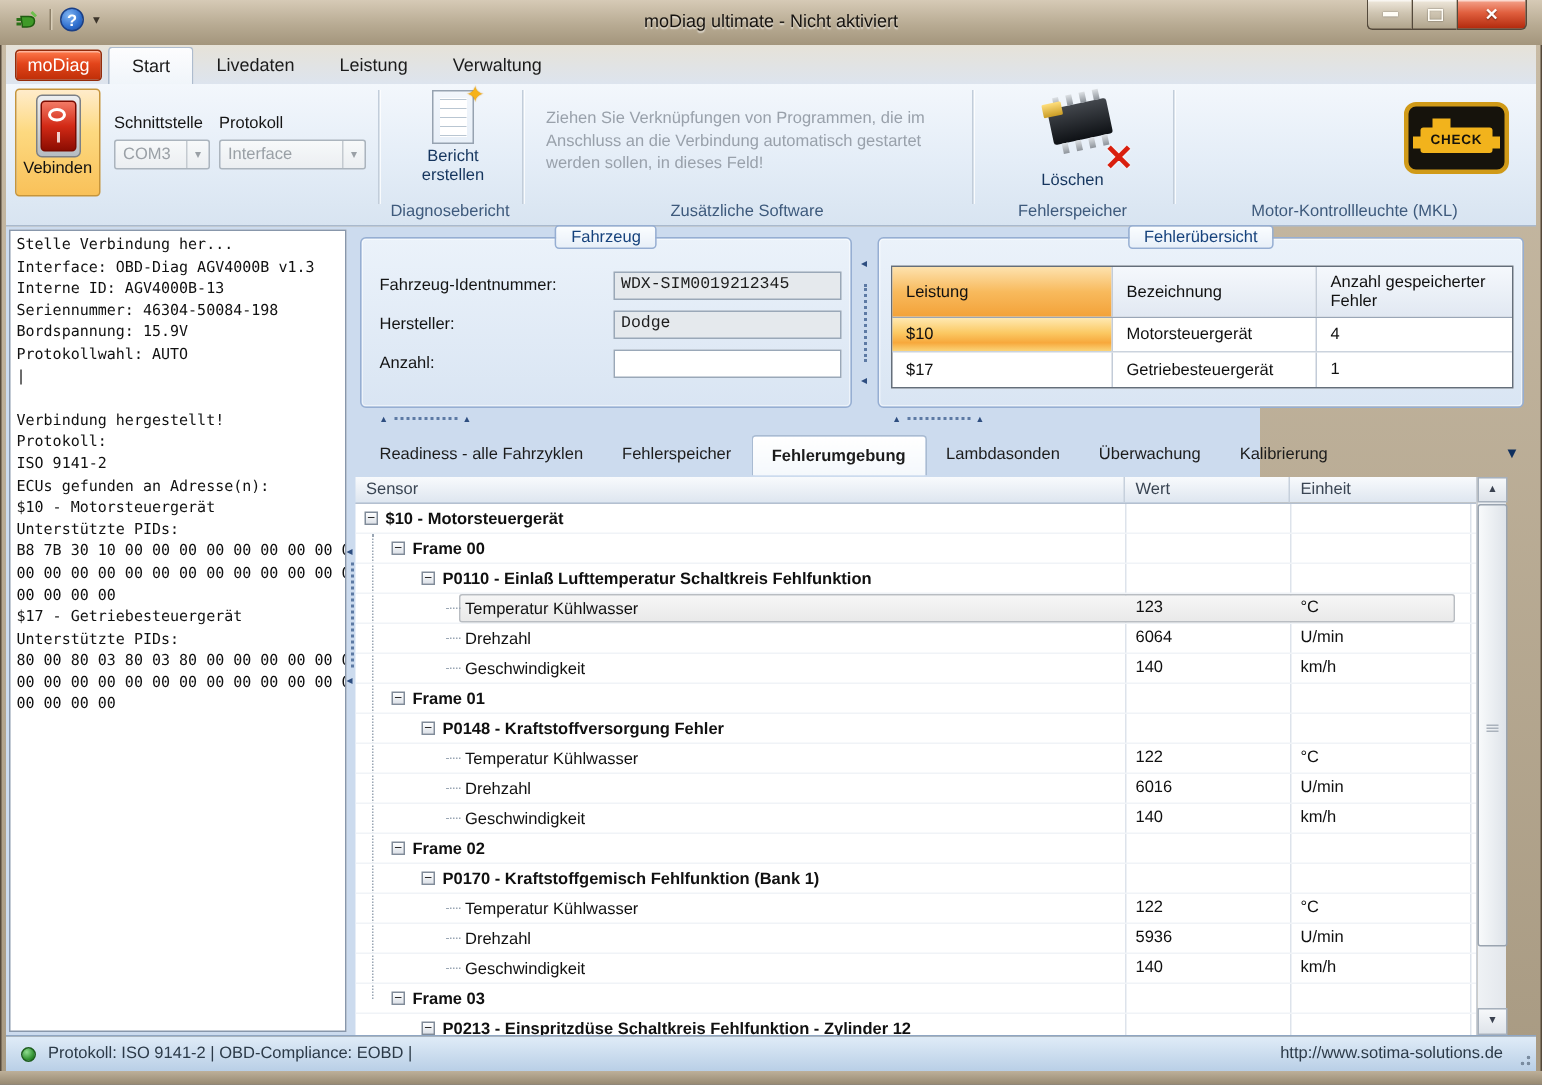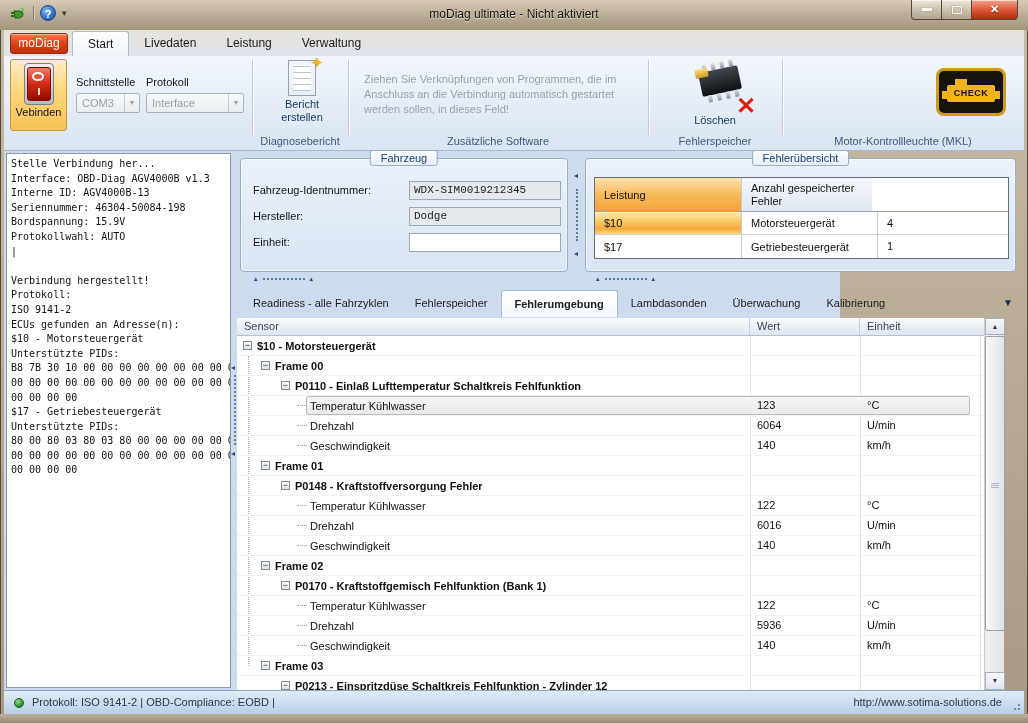--- a/index.html
+++ b/index.html
@@ -302,36 +302,37 @@
       <span class="arr" style="top:296px">◂</span>
     </div>
 
     <div class="groupbox vbox">
       <div class="gcap">Fahrzeug</div>
       <div id="vehicle-fields">
           <div class="vrow-label" style="top: 25px;">Fahrzeug-Identnummer:</div>
           <div class="vinput ro" style="top: 22px; line-height: 17px;">WDX-SIM0019212345</div>
           <div class="vrow-label" style="top: 51px;">Hersteller:</div>
           <div class="vinput ro" style="top: 48px; line-height: 17px;">Dodge</div>
-          <div class="vrow-label" style="top: 77px;">Einheit:</div>
+          <div class="vrow-label" style="top: 77px;">Anzahl:</div>
           <div class="vinput rw" style="top: 74px; line-height: 17px;"></div>
         </div>
     </div>
 
     <div class="midsplit">
       <span class="arr" style="top:10px">◂</span>
       <span class="dots"></span>
       <span class="arr" style="top:88px">◂</span>
     </div>
 
     <div class="groupbox fbox">
       <div class="gcap">Fehlerübersicht</div>
       <div class="ftable">
         <div class="frow fhead">
           <div class="fcell fc0">Leistung</div>
+          <div class="fcell fc1">Bezeichnung</div>
           <div class="fcell fc2">Anzahl gespeicherter Fehler</div>
         </div>
         <div id="fault-rows">
             <div class="frow fdata">
               <div class="fcell fc0 hot">$10</div>
               <div class="fcell fc1">Motorsteuergerät</div>
               <div class="fcell fc2">4</div>
             </div>
             <div class="frow fdata">
               <div class="fcell fc0">$17</div>

